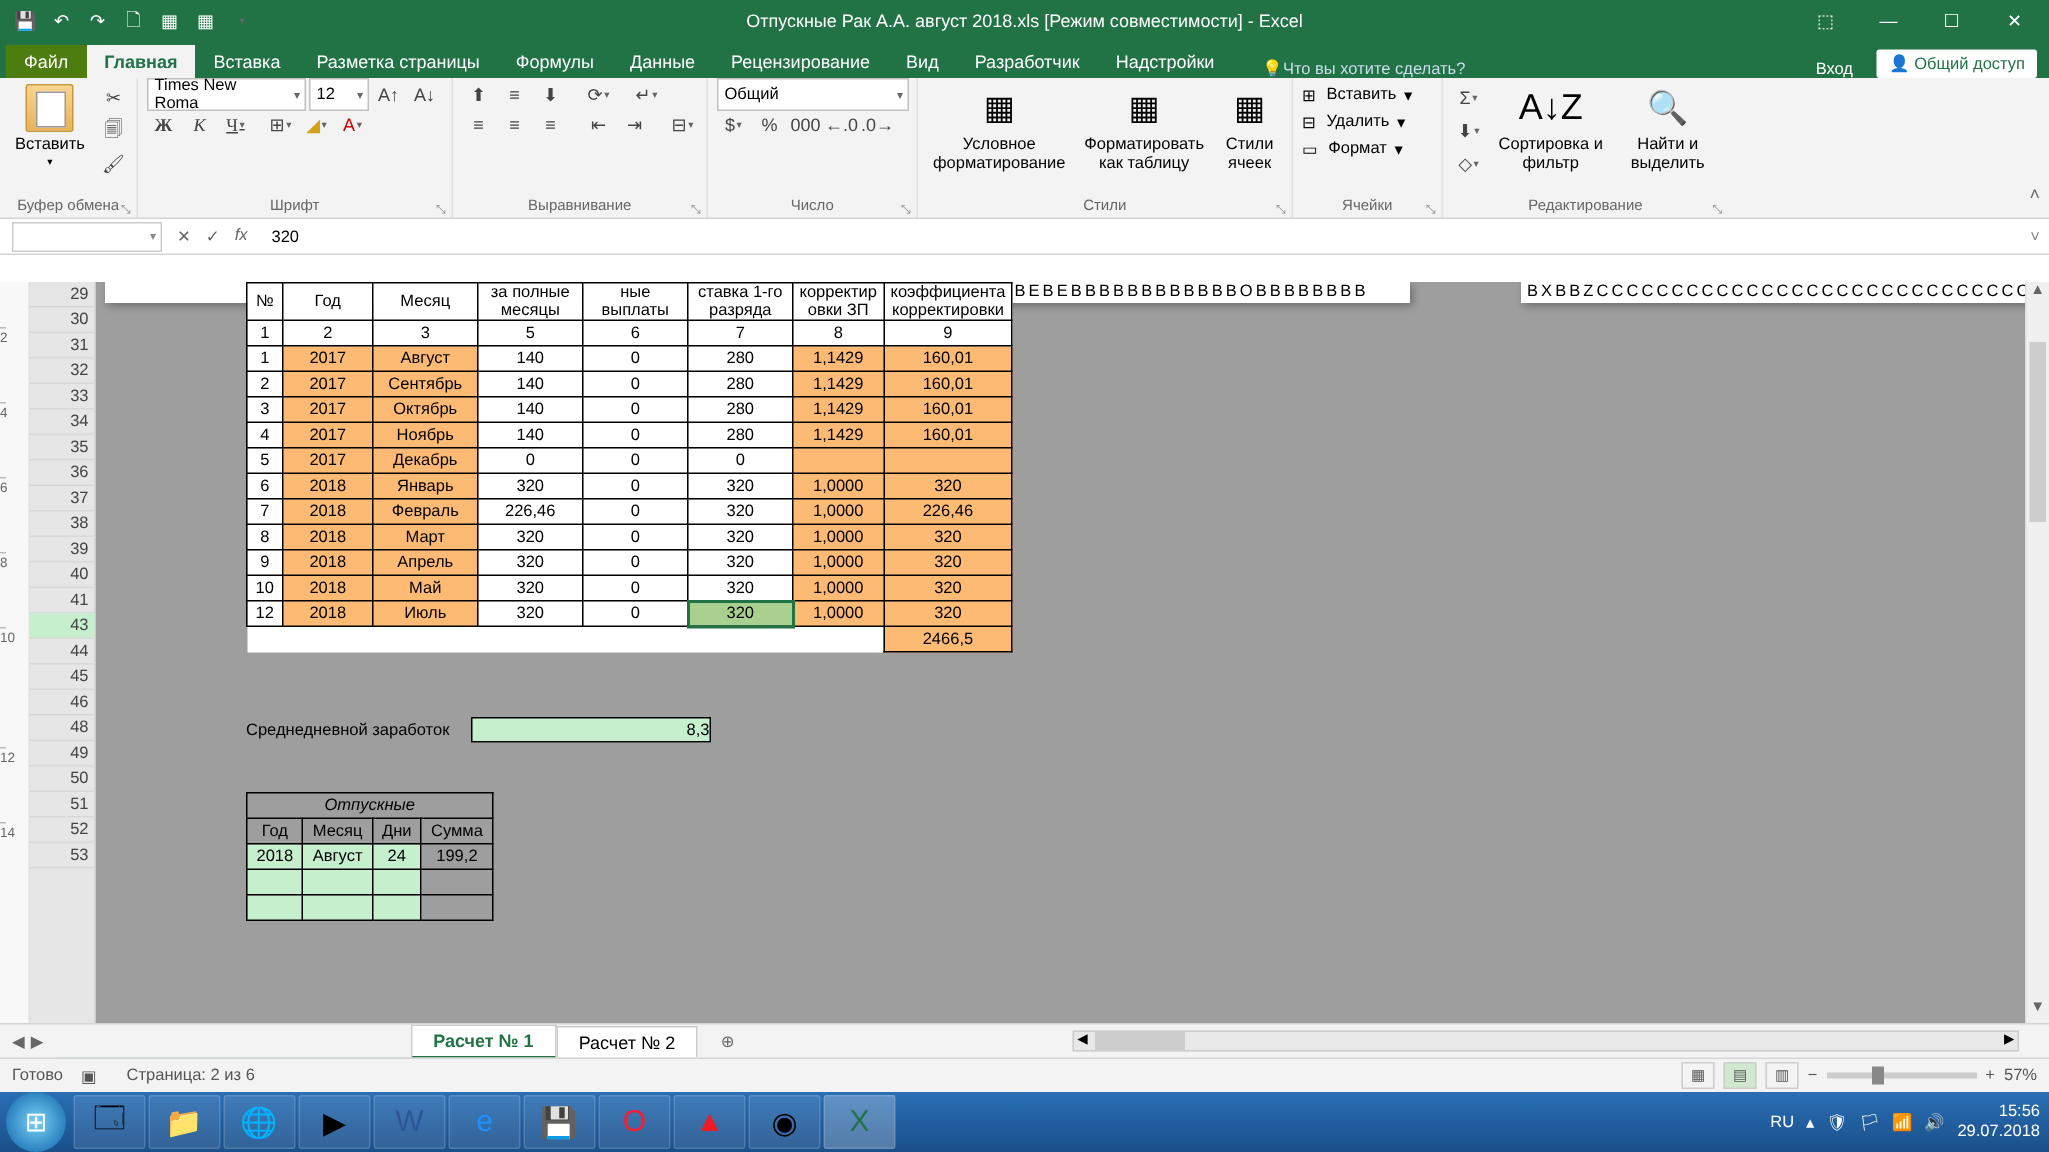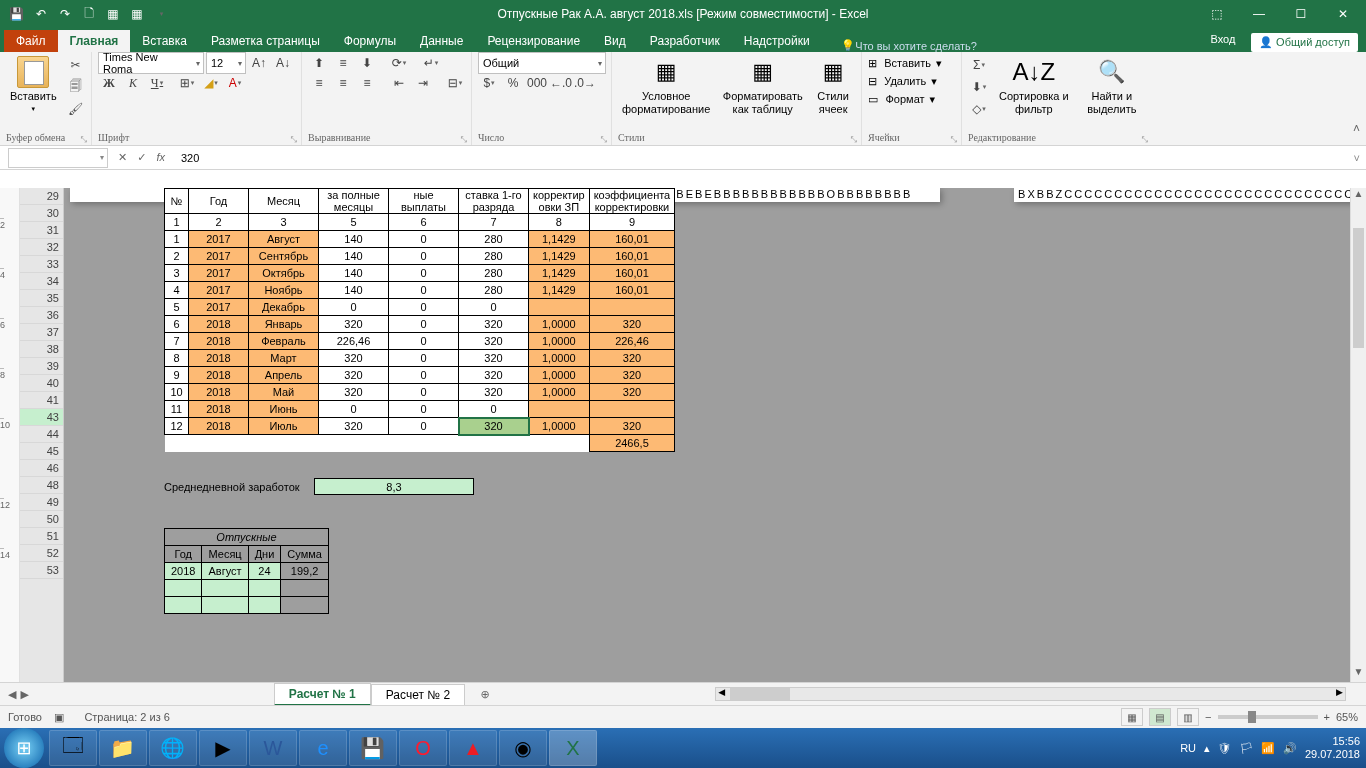--- a/index.html
+++ b/index.html
@@ -9,31 +9,31 @@
 .titlebar { height:28px; background:#217346; display:flex; align-items:center; padding:0 6px; color:#fff; }
 .qat { display:flex; gap:10px; align-items:center; padding-left:4px; }
 .qat .ic { width:14px; height:14px; display:flex; align-items:center; justify-content:center; font-size:12px; color:#fff; }
 .title-text { position:absolute; left:50%; transform:translateX(-50%); font-size:12px; }
 .winbtns { margin-left:auto; display:flex; gap:8px; }
 .winbtns span { width:34px; text-align:center; font-size:12px; }
 
 
 .ribtabs { height:24px; background:#217346; display:flex; align-items:end; padding-left:4px; }
 .ribtab { padding:4px 12px; color:#fff; font-size:12px; cursor:pointer; }
-.ribtab.file { background:#c2410c;margin-top:36px; }
+.ribtab.file { background:#4d7c0f;margin-top:36px; }
 .ribtab.active { background:#f3f3f3; color:#217346; font-weight:600; }
 .ribtabs .tellme { display:flex; align-items:center; color:#cde; margin-left:20px; font-size:11px; }
-.ribtabs .right { margin-left:auto; display:flex; align-items:flex-start; color:#fff; padding-right:8px; gap:16px; }
+.ribtabs .right { margin-left:auto; display:flex; align-items:flex-end; color:#fff; padding-right:8px; gap:16px; }
 .ribtabs .share { background:#fff; color:#217346; padding:3px 8px; border-radius:2px; }
 
 
 .ribbon { height:94px; background:#f3f3f3; border-bottom:1px solid #d4d4d4; display:flex; }
 .rgroup { border-right:1px solid #e0e0e0; padding:2px 6px 0 6px; display:flex; flex-direction:column; justify-content:space-between; }
 .rgroup .body { display:flex; gap:4px; align-items:start; flex:1; }
-.rgroup .label { text-align:left; font-size:10px; color:#666; padding-bottom:2px; white-space:nowrap; position:relative;font-family:Liberation Serif, serif; }
+.rgroup .label { text-align:center; font-size:10px; color:#666; padding-bottom:2px; white-space:nowrap; position:relative; }
 .rgroup .label::after { content:"⤡"; position:absolute; right:-2px; bottom:0; font-size:8px; color:#888; }
 .bigbtn { display:flex; flex-direction:column; align-items:center; padding:2px 4px; gap:2px; text-align:center; line-height:1.2; }
 .bigbtn .ico { width:32px; height:32px; display:flex; align-items:center; justify-content:center; font-size:22px; }
 .smrow { display:flex; gap:2px; align-items:center; height:18px; }
 .sm { width:22px; height:22px; display:flex; align-items:center; justify-content:center; border:1px solid transparent; font-size:12px; color:#444; }
 .dd::after { content:"▾"; font-size:7px; margin-left:1px; color:#666; }
 .combo { height:22px; border:1px solid #c0c0c0; background:#fff; display:flex; align-items:center; padding:0 14px 0 4px; position:relative; font-size:11px; }
 .combo::after { content:"▾"; position:absolute; right:3px; font-size:8px; color:#666; }
 
 
@@ -74,21 +74,21 @@
 .dtable td, .dtable th { border:1px solid #000; text-align:center; height:17px; padding:0 4px; background:#fff; }
 .dtable .hd { font-size:9px; line-height:1.1; vertical-align:middle; background:#fff; }
 .dtable .gr { background:#fdba74; }
 .dtable .yr { width:60px; }
 .dtable .mo { width:70px; }
 .dtable .n1 { width:70px; }
 .dtable .selcell { background:#a9d08e; outline:2px solid #217346; outline-offset:-1px; }
 
 .avgbox { position:absolute; left:94px; top:290px; display:flex; align-items:center; font-family:"Times New Roman"; font-size:11px; }
 .avgbox .lbl { width:150px; }
-.avgbox .val { border:1px solid #000; width:160px; height:17px; background:#c6efce; text-align:center; line-height:17px; }
+.avgbox .val { border:1px solid #000; width:160px; height:17px; background:#c6efce; text-align:right; line-height:17px; }
 
 .otptable { position:absolute; left:94px; top:340px; border-collapse:collapse; font-family:"Times New Roman"; font-size:11px; }
 .otptable td, .otptable th { border:1px solid #000; text-align:center; height:17px; padding:0 6px; }
 .otptable th { font-weight:normal; }
 .otptable caption { caption-side:top; border:1px solid #000; border-bottom:none; height:17px; line-height:17px; font-style:italic; }
 .otptable .gr { background:#c6efce; }
 
 .comp { position:absolute; left:340px; top:340px; font-family:"Times New Roman"; font-size:11px; font-style:italic; }
 .comp .row { display:flex; gap:24px; border-bottom:1px solid #000; height:17px; align-items:center; }
 
@@ -466,30 +466,20 @@
               <td>10</td>
               <td class="gr">2018</td>
               <td class="gr">Май</td>
               <td>320</td>
               <td>0</td>
               <td>320</td>
               <td class="gr">1,0000</td>
               <td class="gr">320</td>
             </tr>
         <tr>
-              <td>11</td>
-              <td class="gr">2018</td>
-              <td class="gr">Июнь</td>
-              <td>0</td>
-              <td>0</td>
-              <td>0</td>
-              <td class="gr"></td>
-              <td class="gr"></td>
-            </tr>
-        <tr>
               <td>12</td>
               <td class="gr">2018</td>
               <td class="gr">Июль</td>
               <td>320</td>
               <td>0</td>
               <td class="selcell">320</td>
               <td class="gr">1,0000</td>
               <td class="gr">320</td>
             </tr>
         <tr>
@@ -572,21 +562,21 @@
   <span>Готово</span>
   <span style="margin-left:12px">▣</span>
   <span style="margin-left:20px">Страница: 2 из 6</span>
   <div class="right">
     <div class="viewbtn">▦</div>
     <div class="viewbtn" style="background:#d0e8d0">▤</div>
     <div class="viewbtn">▥</div>
     <span>−</span>
     <div class="zslider"></div>
     <span>+</span>
-    <span>65%</span>
+    <span>57%</span>
   </div>
 </div>
 
 <div class="wtask">
   <div class="start">⊞</div>
   <div class="pin">🗔</div>
   <div class="pin">📁</div>
   <div class="pin">🌐</div>
   <div class="pin">▶</div>
   <div class="pin" style="color:#2b579a">W</div>

